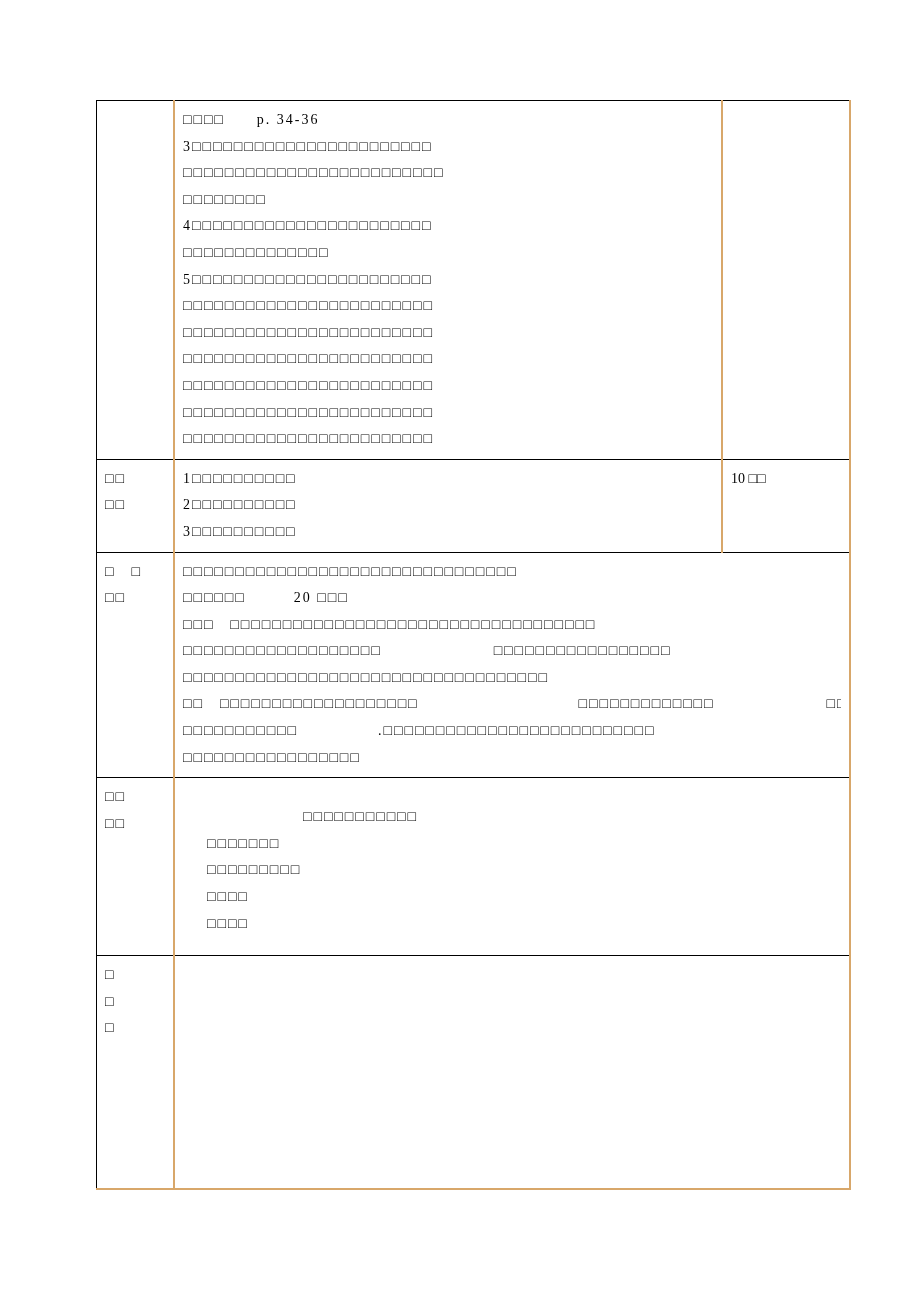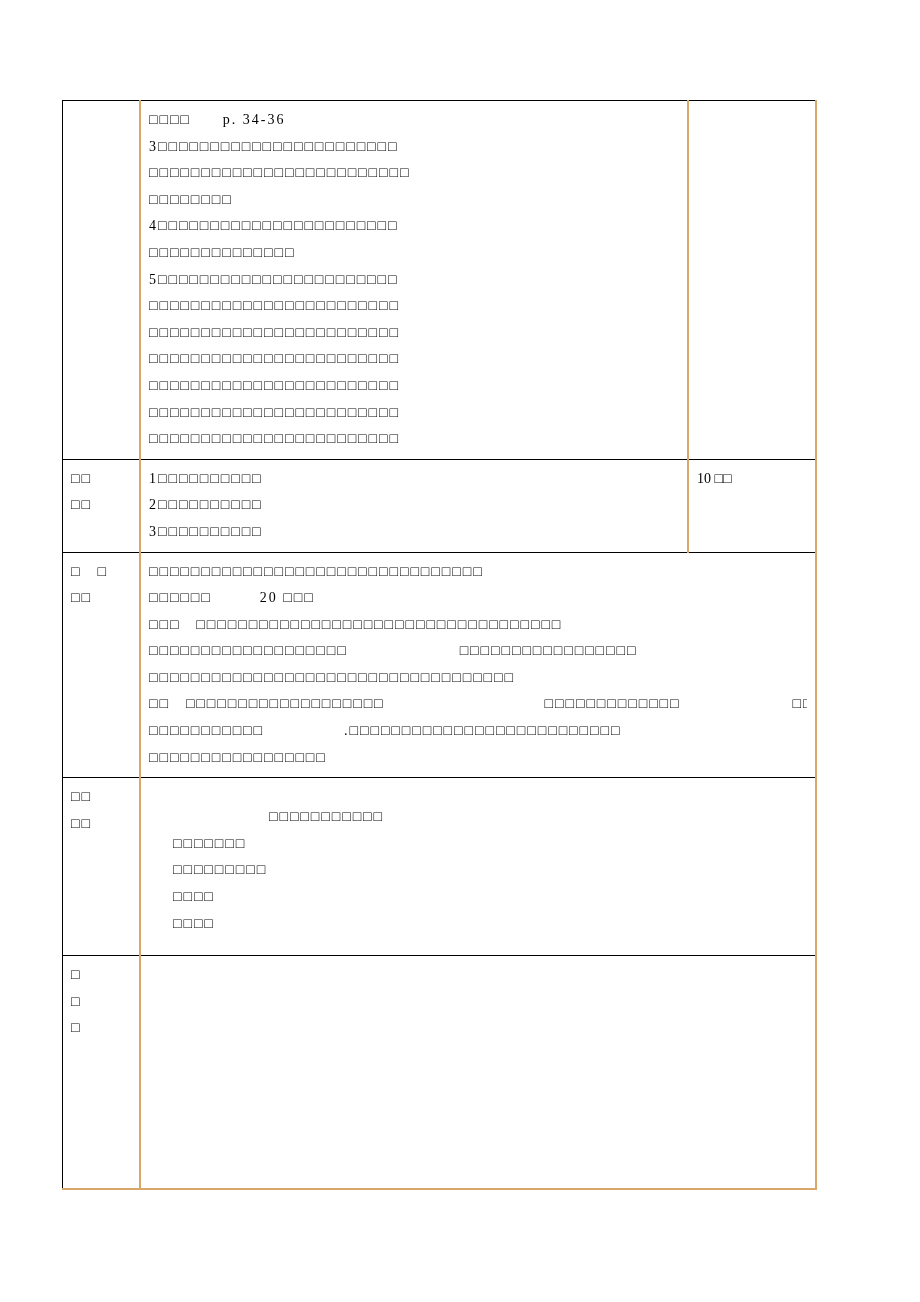--- a/index.html
+++ b/index.html
@@ -8,21 +8,21 @@
     background: #ffffff;
     font-family: "SimSun", "宋体", serif;
     font-size: 14px;
     color: #000;
   }
   .page {
     width: 824px;
     height: 1302px;
     position: relative;
     box-sizing: border-box;
-    padding: 100px 96px 100px 62px;
+    padding: 100px 96px 100px 96px;
   }
   table.doc-table {
     width: 100%;
     border-collapse: collapse;
     table-layout: fixed;
   }
   table.doc-table td {
     border: 1px solid #000;
     border-right: 2px solid #d8a76a;
     padding: 6px 8px;

